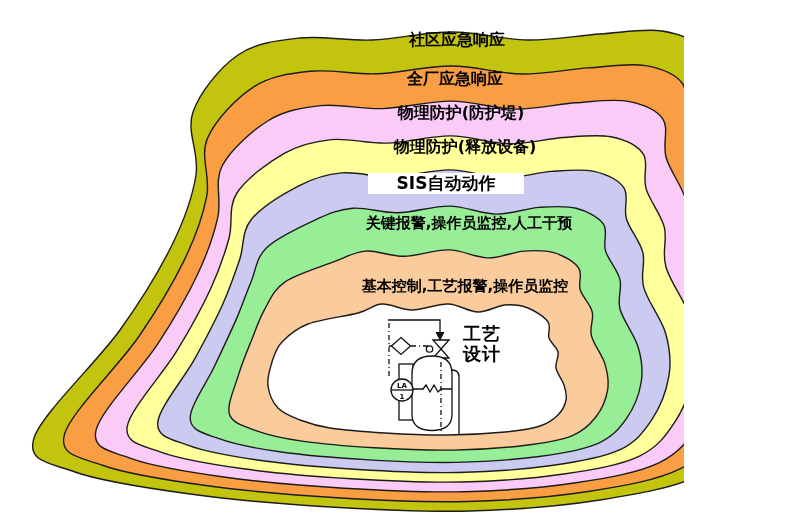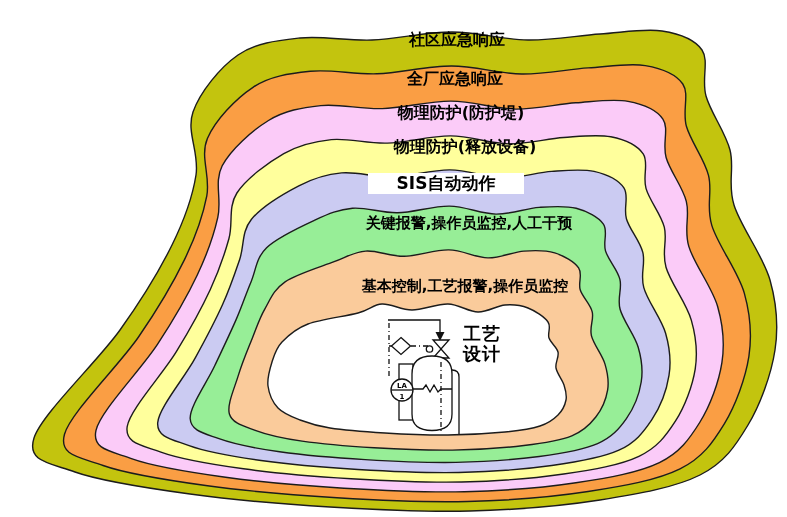--- a/index.html
+++ b/index.html
@@ -1,16 +1,16 @@
 <!DOCTYPE html>
 <html><head>
 <meta charset="utf-8">
 <style>
   html,body{margin:0;padding:0;background:#ffffff;}
-  .stage{position:relative;width:787px;height:517px;background:#ffffff;overflow:hidden;
+  .stage{position:relative;width:684px;height:517px;background:#ffffff;overflow:hidden;
          font-family:"DejaVu Sans","Liberation Sans",sans-serif;}
   svg{display:block;}
   .ring{stroke:#1c1c1c;stroke-width:1.4;}
   .ring-label{font-family:"DejaVu Sans","Liberation Sans",sans-serif;
               font-weight:bold;font-size:16px;fill:#000;text-anchor:middle;}
   .ring-label.long{font-size:15px;}
   .ring-label.sis{font-size:17px;}
   .core-title{font-family:"DejaVu Sans","Liberation Sans",sans-serif;
               font-weight:bold;font-size:18px;fill:#000;letter-spacing:1px;}
   .pid{stroke:#111;stroke-width:1.3;fill:none;}

